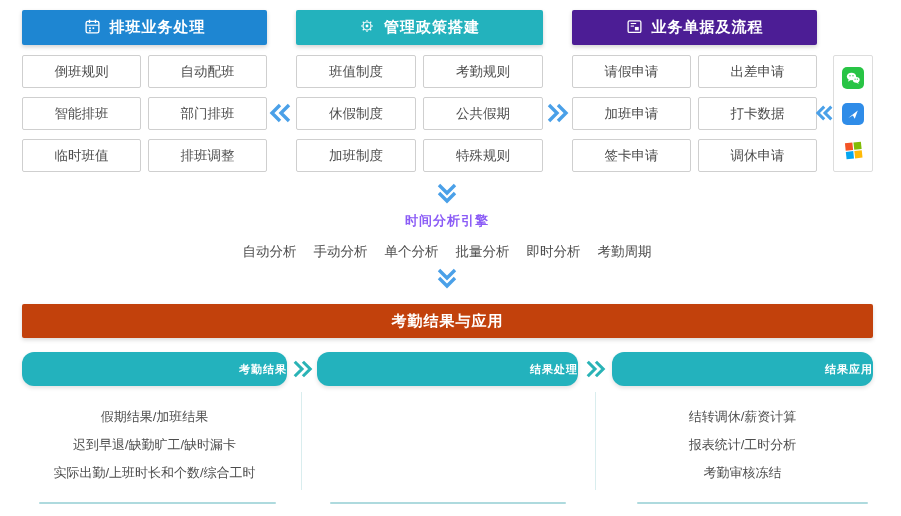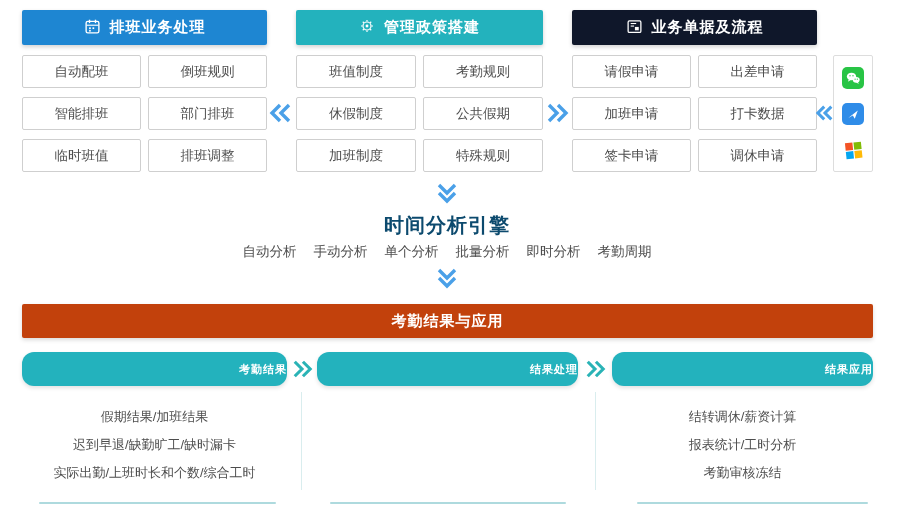--- a/index.html
+++ b/index.html
@@ -20,21 +20,21 @@
   .chev svg{display:block;}
 
   
   .icon-panel{position:absolute;left:833px;top:55px;width:40px;height:117px;background:#fff;
     border:1px solid #ddd;border-radius:2px;display:flex;flex-direction:column;
     align-items:center;justify-content:space-around;padding:4px 0;box-sizing:border-box;}
   .chip{width:22px;height:22px;border-radius:5px;display:flex;align-items:center;justify-content:center;}
 
   
   .engine-title{position:absolute;left:447px;top:212px;transform:translateX(-50%);
-    font-size:20px;font-weight:bold;color:#0c4a6e;letter-spacing:1px;white-space:nowrap;}
+    font-size:13px;font-weight:bold;color:#8b5cf6;letter-spacing:1px;white-space:nowrap;}
   .engine-items{position:absolute;left:447px;top:243px;transform:translateX(-50%);
     display:flex;gap:17px;font-size:13.5px;color:#4d4d4d;white-space:nowrap;}
 
   
   .big-bar{position:absolute;left:22px;top:304px;width:851px;height:34px;border-radius:2px;
     display:flex;align-items:center;justify-content:center;color:#fff;font-weight:bold;
     font-size:15px;letter-spacing:1px;box-shadow:0 2px 4px rgba(0,0,0,.15);}
   .col-head{position:absolute;top:352px;height:34px;border-radius:12px;display:flex;
     align-items:center;justify-content:flex-end;color:#fff;font-weight:bold;font-size:11px;
     letter-spacing:1px;box-shadow:0 2px 4px rgba(0,0,0,.12);}
@@ -57,22 +57,22 @@
           <line x1="13.5" y1="2" x2="13.5" y2="6" stroke="#fff" stroke-width="1.6"></line>
           <line x1="3" y1="8.5" x2="17" y2="8.5" stroke="#fff" stroke-width="1.3"></line>
           <rect x="6" y="11" width="2" height="2" fill="#fff"></rect>
           <rect x="10" y="11" width="2" height="2" fill="#fff"></rect>
           <rect x="6" y="14" width="2" height="2" fill="#fff"></rect>
         </svg>
       </span>
       <span>排班业务处理</span>
     </div>
     <div class="sec-grid">
+      <div class="box">倒班规则</div>
       <div class="box">自动配班</div>
-      <div class="box">倒班规则</div>
       <div class="box">智能排班</div>
       <div class="box">部门排班</div>
       <div class="box">临时班值</div>
       <div class="box">排班调整</div>
     </div>
   </div>
 
   <div class="sec" style="left:296px;width:247px;">
     <div class="sec-head" style="background:#23b2bd;">
       <span>
@@ -97,21 +97,21 @@
       <div class="box">班值制度</div>
       <div class="box">考勤规则</div>
       <div class="box">休假制度</div>
       <div class="box">公共假期</div>
       <div class="box">加班制度</div>
       <div class="box">特殊规则</div>
     </div>
   </div>
 
   <div class="sec" style="left:572px;width:245px;">
-    <div class="sec-head" style="background:#0f172a;">
+    <div class="sec-head" style="background:#4c1d95;">
       <span>
         <svg width="17" height="17" viewBox="0 0 20 20">
           <rect x="2.5" y="3.5" width="15" height="13.5" rx="1.5" fill="none" stroke="#fff" stroke-width="1.5"></rect>
           <line x1="5.5" y1="6.5" x2="12" y2="6.5" stroke="#fff" stroke-width="1.3"></line>
           <line x1="5.5" y1="9.5" x2="9.5" y2="9.5" stroke="#fff" stroke-width="1.3"></line>
           <rect x="10.5" y="10.5" width="4.5" height="4" fill="#fff"></rect>
         </svg>
       </span>
       <span>业务单据及流程</span>
     </div>

